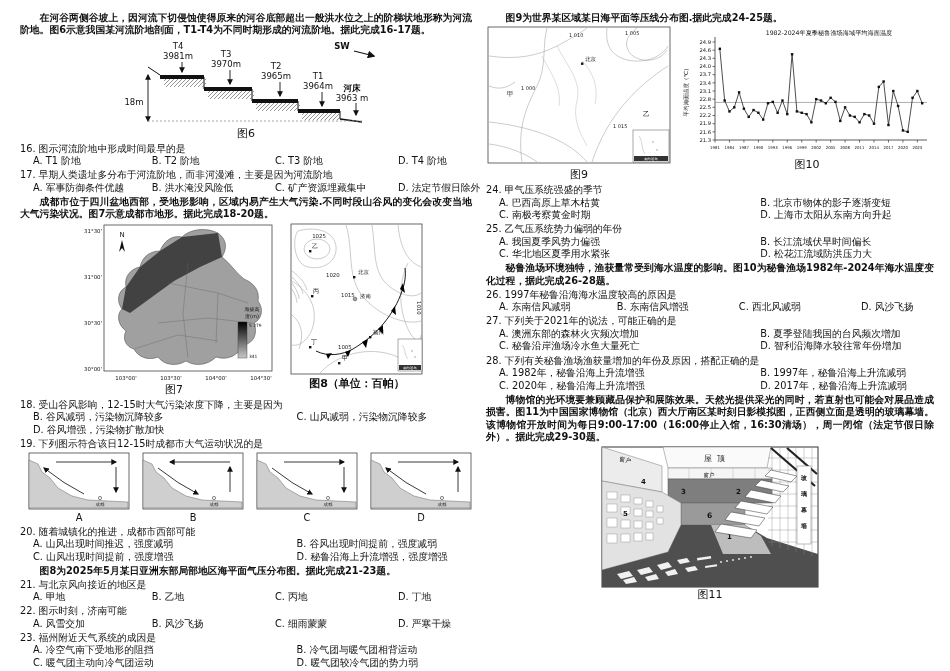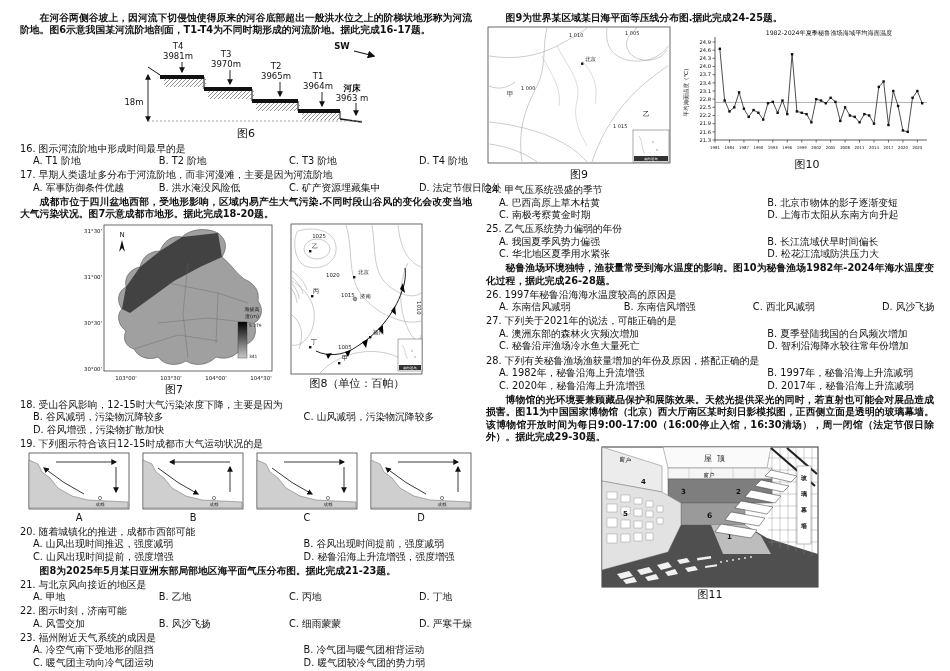--- a/index.html
+++ b/index.html
@@ -7,28 +7,28 @@
        font-family:"DejaVu Sans","Liberation Sans",sans-serif;
        font-size:9.8px;line-height:1.28;}
   .page{display:flex;gap:14px;padding:10px 24px 0 20px;box-sizing:border-box;}
   .col{width:452px;flex:none;}
   .col.right{width:448px;}
   .para{text-indent:2em;text-align:justify;margin:1.5px 0;}
   .para.bold{font-weight:bold;}
   .q{margin:1.5px 0;}
   .stem{display:flex;align-items:center;}
   .qnum{flex:none;margin-right:3px;}
-  .opts{padding-left:13px;display:grid;column-gap:16px;}
+  .opts{padding-left:13px;display:grid;column-gap:9px;}
   .opts.cols4{grid-template-columns:25% 26% 26% 23%;}
   .opts.cols2{grid-template-columns:58% 42%;}
   .opt{white-space:nowrap;overflow:hidden;}
   .figrow{display:flex;justify-content:center;align-items:flex-start;gap:10px;margin:2px 0;}
   .figblock{text-align:center;flex:none;}
   .figcap{text-align:center;font-size:11px;margin-top:0px;}
-  .figcap.bold{font-weight:normal;}
+  .figcap.bold{font-weight:bold;}
   svg{display:block;margin:0 auto;}
   svg text{font-family:"DejaVu Sans","Liberation Sans",sans-serif;}
   .diagrow{display:flex;justify-content:space-between;margin:1px 0 1px 8px;}
   .dletter{text-align:center;font-size:9.8px;}
 </style>
 </head>
 <body>
 
 <svg width="0" height="0" style="position:absolute" aria-hidden="true">
   <defs>

